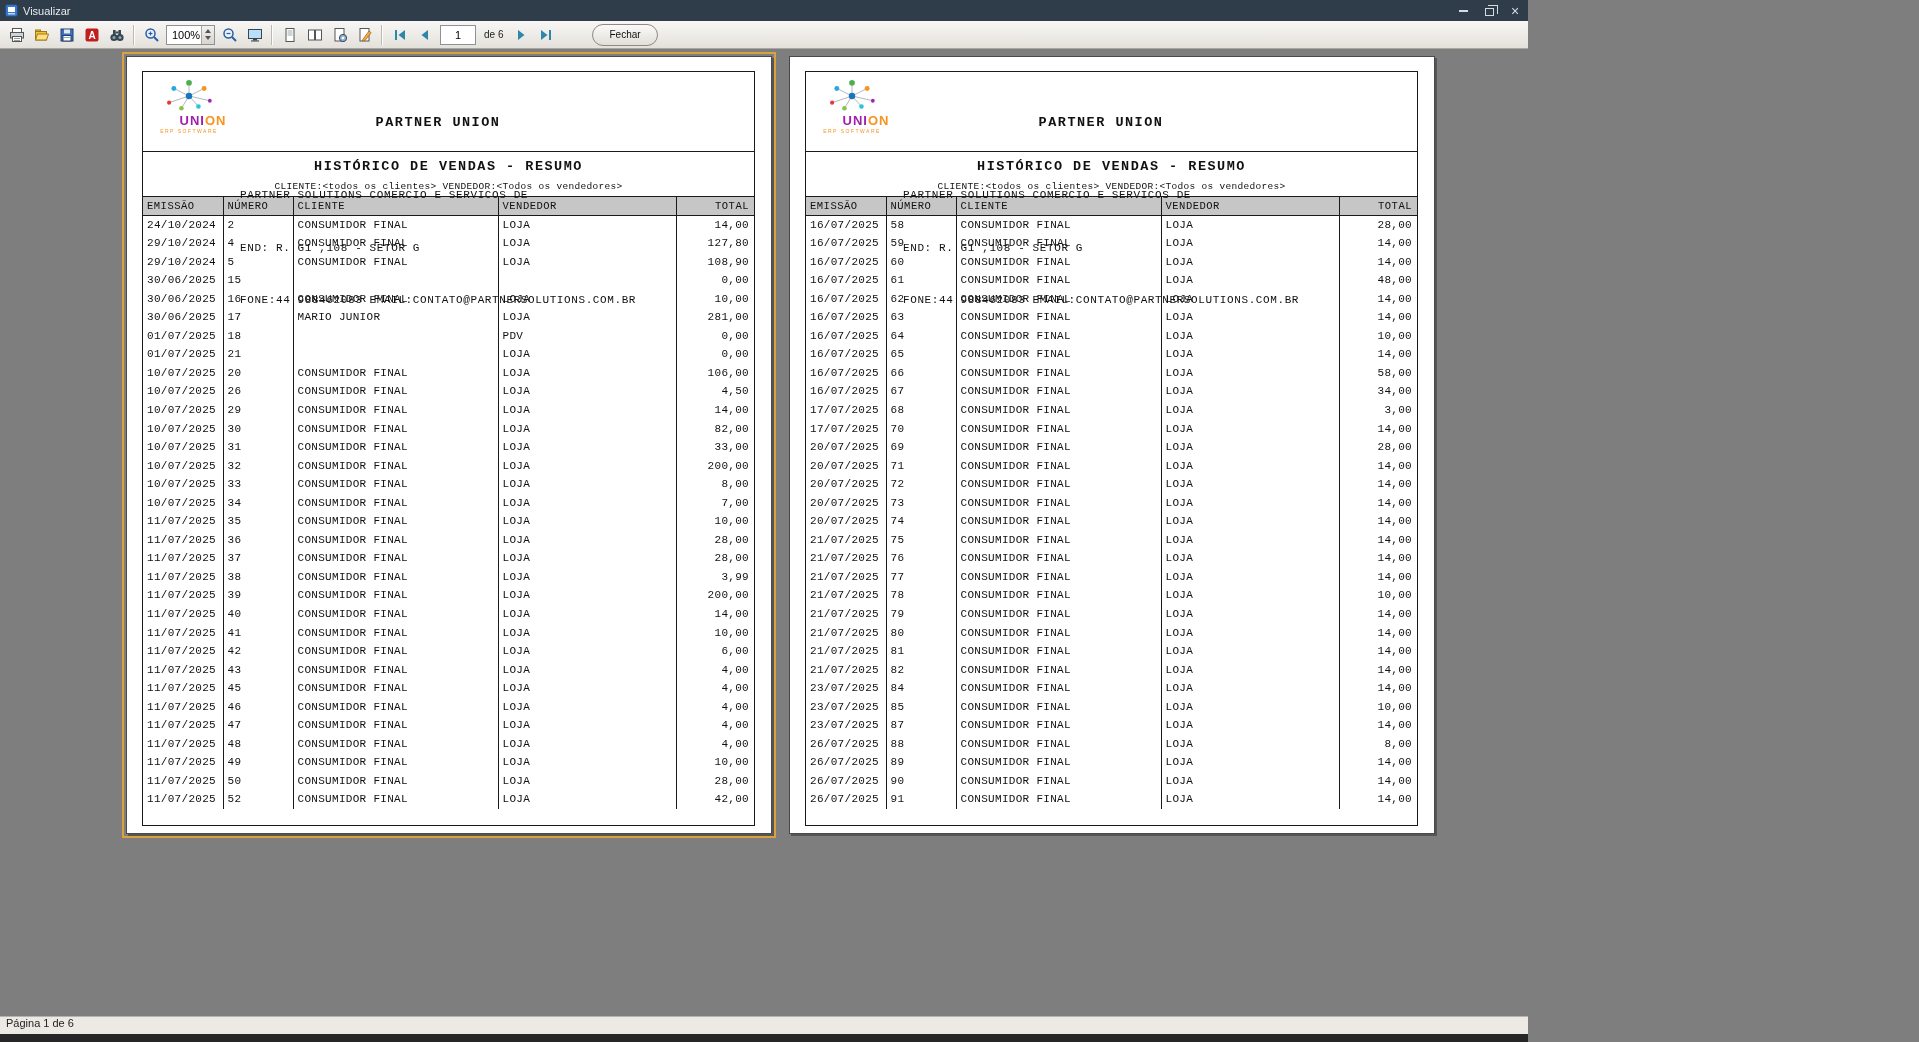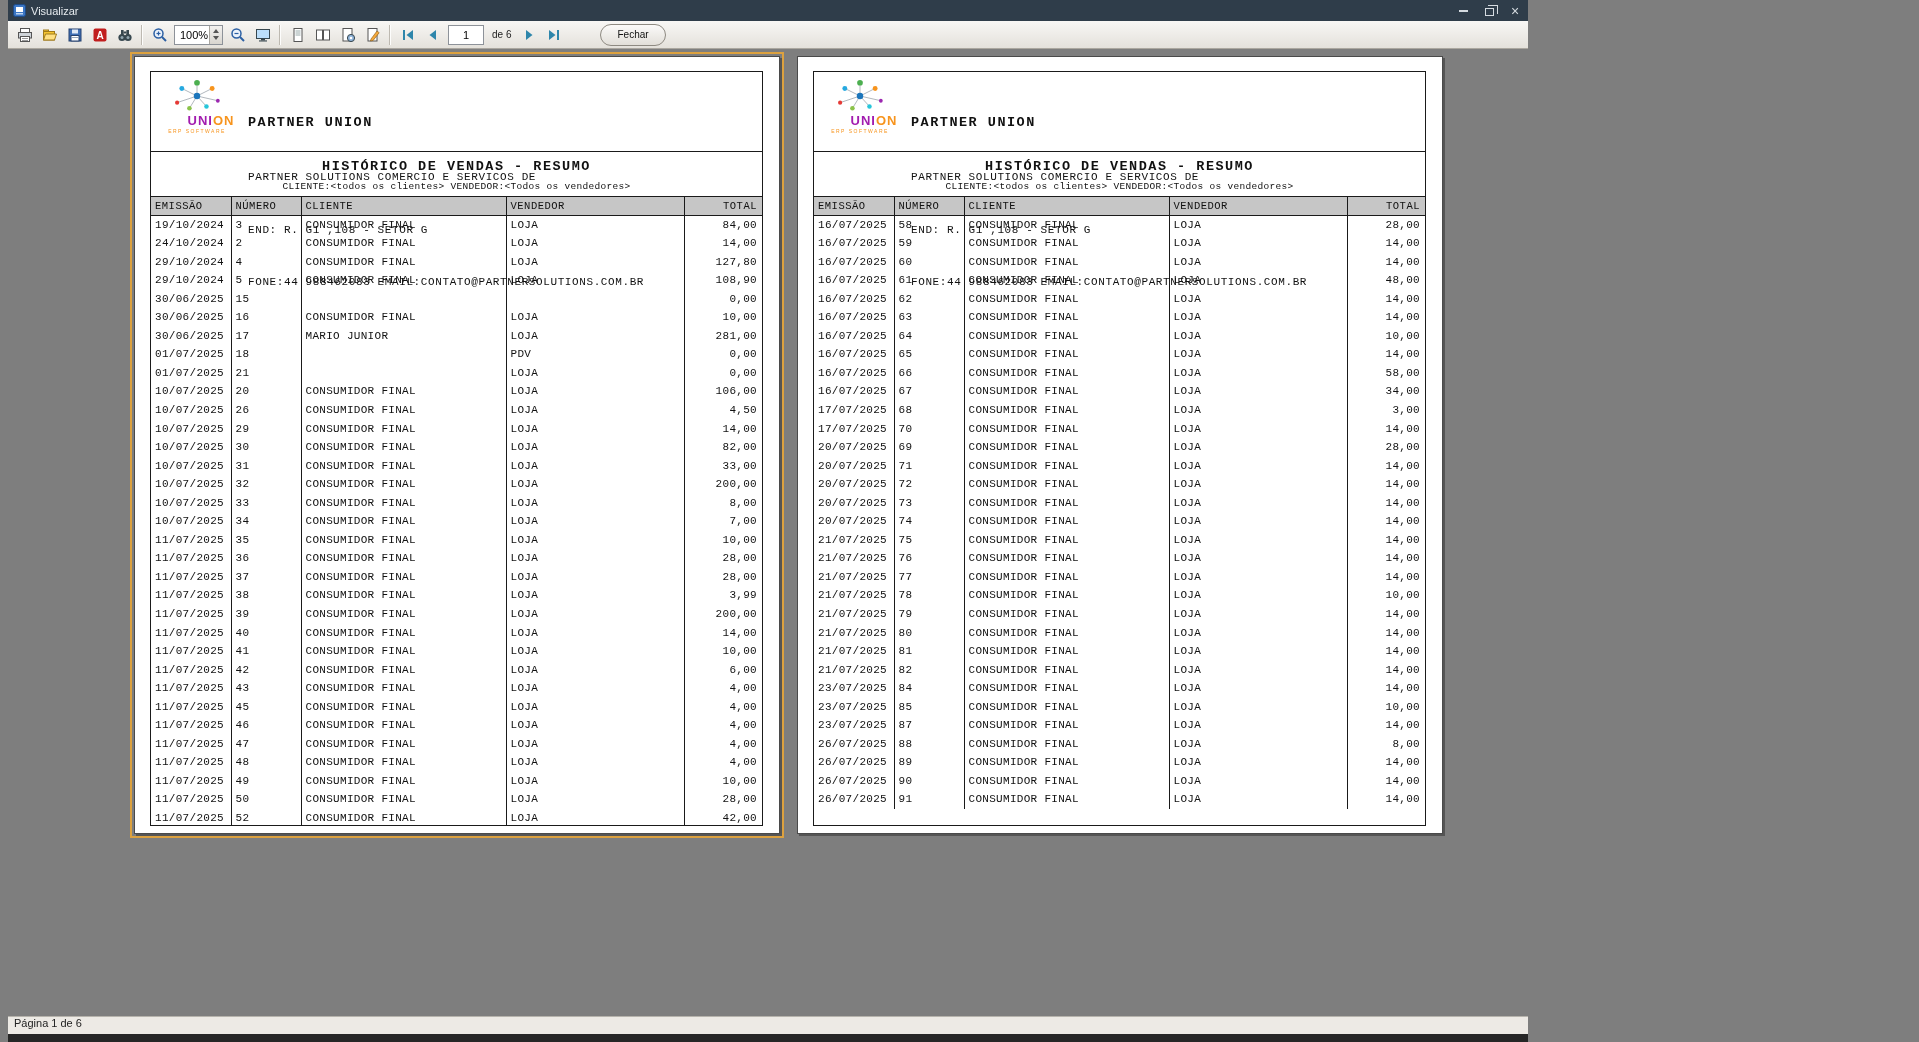--- a/index.html
+++ b/index.html
@@ -1,19 +1,19 @@
 <!DOCTYPE html>
 <html><head>
 <meta charset="utf-8">
 <style>
   * { box-sizing: border-box; margin: 0; padding: 0; }
   html,body { width:1919px; height:1042px; overflow:hidden; }
   body { font-family:"Liberation Sans","DejaVu Sans",sans-serif; background:#7E7E7E; }
 
-  .window { width:1528px; height:1042px; display:flex; flex-direction:column;padding-left:8px; }
+  .window { width:1528px; height:1042px; display:flex; flex-direction:column; }
 
   
   .titlebar { flex:0 0 21px; background:#2F3D4A; display:flex; align-items:center; padding-left:5px; }
   .app-icon { width:13px; height:13px; }
   .title-text { color:#E6EBEF; font-size:11px; margin-left:5px; flex:1; }
   .win-btn { width:26px; height:21px; display:flex; align-items:center; justify-content:center; color:#D5DBE0; }
   .win-min-icon { width:9px; height:2px; background:#D5DBE0; }
   .win-max-icon { width:9px; height:8px; border:1px solid #D5DBE0; position:relative; margin-top:2px; }
   .win-max-icon::before { content:""; position:absolute; top:-4px; left:2px; width:9px; height:8px;
                           border-top:1px solid #D5DBE0; border-right:1px solid #D5DBE0; }
@@ -53,21 +53,21 @@
              font-family:"Liberation Mono","DejaVu Sans Mono",monospace; color:#111; overflow:hidden; }
 
   .rpt-header { height:80px; border-bottom:1px solid #1A1A1A; position:relative; }
   .logo { position:absolute; left:8px; top:6px; width:76px; text-align:center; }
   .logo svg { display:block; margin:0 auto; }
   .logo-text { font-family:"Liberation Sans",sans-serif; font-weight:bold; font-size:13px; letter-spacing:1px; line-height:1; }
   .logo-uni { color:#a21caf;margin-left:28px; } .logo-on { color:#F7941D; }
   .logo-tag { font-family:"Liberation Sans",sans-serif; font-size:5px; color:#F7941D; letter-spacing:1.5px; margin-top:1px; }
 
   .company { position:absolute; left:97px; top:7px; white-space:pre; }
-  .company-name { font-size:13.5px; font-weight:bold; letter-spacing:1.5px; margin-bottom:3px; }
+  .company-name { font-size:13.5px; font-weight:bold; letter-spacing:1.5px; margin-bottom:21px;text-align:center; }
   .company-line { font-size:11px; letter-spacing:0.6px; line-height:16.5px; }
 
   .rpt-titleband { height:45px; border-bottom:1px solid #1A1A1A; text-align:center; }
   .rpt-title { font-size:13.5px; font-weight:bold; letter-spacing:1.5px; padding-top:7px; }
   .rpt-subtitle { font-size:9.5px; letter-spacing:0.3px; margin-top:7px; }
 
   table.sales { width:100%; border-collapse:collapse; table-layout:fixed; }
   table.sales th { background:#C6C6C6; font-weight:normal; font-size:10.5px; text-align:left; height:18px;
                    padding:0 4px; border-bottom:1px solid #1A1A1A; letter-spacing:0.5px; }
   table.sales th + th, table.sales td + td { border-left:1px solid #1A1A1A; }
@@ -305,27 +305,20 @@
               <tr>
                 <th>EMISSÃO</th>
                 <th>NÚMERO</th>
                 <th>CLIENTE</th>
                 <th>VENDEDOR</th>
                 <th class="num">TOTAL</th>
               </tr>
             </thead>
           <tbody>
               <tr>
-                <td>19/10/2024</td>
-                <td>3</td>
-                <td>CONSUMIDOR FINAL</td>
-                <td>LOJA</td>
-                <td class="num">84,00</td>
-              </tr>
-              <tr>
                 <td>24/10/2024</td>
                 <td>2</td>
                 <td>CONSUMIDOR FINAL</td>
                 <td>LOJA</td>
                 <td class="num">14,00</td>
               </tr>
               <tr>
                 <td>29/10/2024</td>
                 <td>4</td>
                 <td>CONSUMIDOR FINAL</td>

